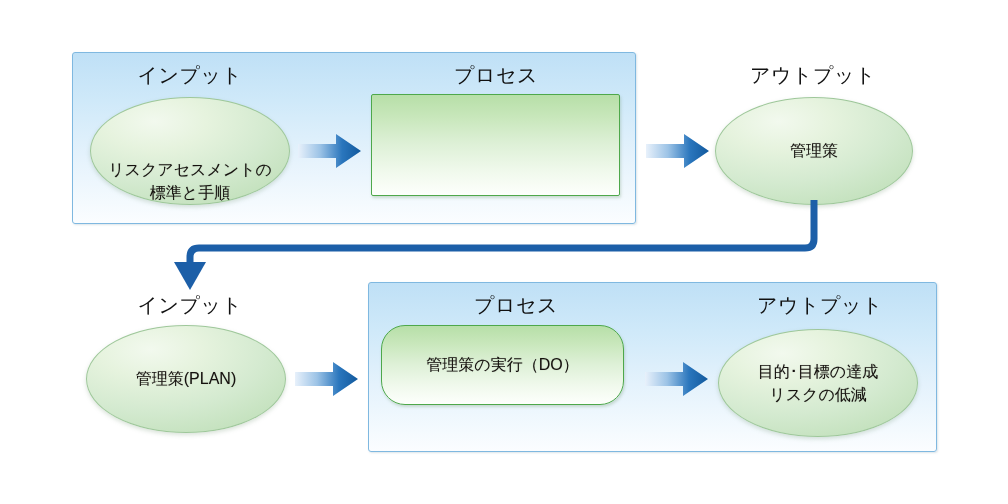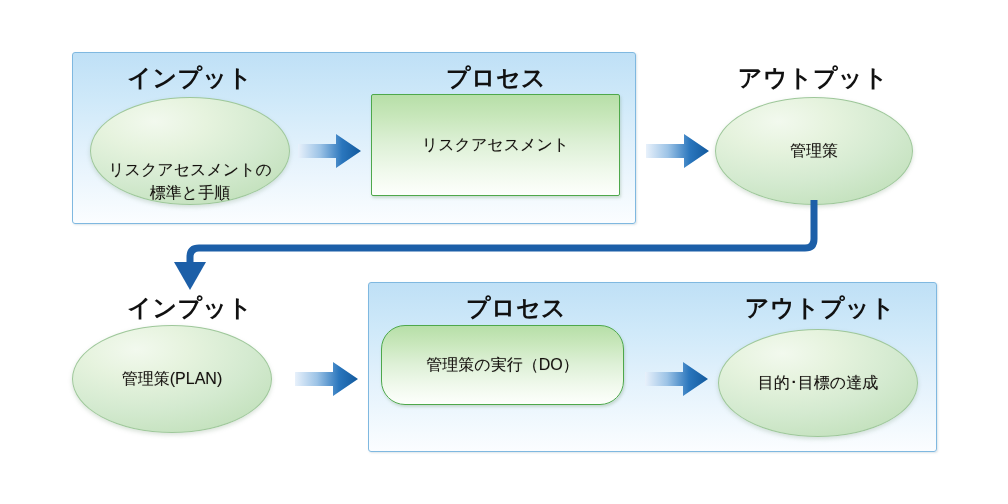--- a/index.html
+++ b/index.html
@@ -32,22 +32,22 @@
                 #f4fafe 88%,
                 #fbfdff 100%);
     box-shadow: 1px 1px 2px rgba(120,150,170,0.25);
   }
   #panel-1 { left: 72px;  top: 52px;  width: 562px; height: 170px; }
   #panel-2 { left: 368px; top: 282px; width: 567px; height: 168px; }
 
   
   .col-label {
     position: absolute;
-    font-weight: bold;
-    font-size: 24px;
+    font-weight: normal;
+    font-size: 20px;
     color: #111111;
     letter-spacing: 0.5px;
     white-space: nowrap;
     text-align: center;
     transform: translateX(-50%);
   }
 
   
   .ellipse {
     position: absolute;
@@ -133,21 +133,20 @@
           <stop offset="70%" stop-color="#2a76bd"></stop>
           <stop offset="100%" stop-color="#12599d"></stop>
         </linearGradient>
       </defs>
       <path d="M0,12 L38,12 L38,2 L63,19 L38,36 L38,26 L0,26 Z" fill="url(#ag1)"></path>
     </svg>
   </div>
 
   <div class="greenbox" style="left:371px; top:94px; width:249px; height:102px;">
     <div class="btext">
-      <div>リスクアセスメント</div>
     </div>
   </div>
 
   <div class="barrow" style="left:646px; top:132px; width:64px; height:38px;">
     <svg width="64" height="38" viewBox="0 0 64 38" aria-hidden="true">
       <defs>
         <linearGradient id="ag2" x1="0" y1="0" x2="1" y2="0">
           <stop offset="0%" stop-color="#e8f1fb"></stop>
           <stop offset="35%" stop-color="#9cc3e6"></stop>
           <stop offset="70%" stop-color="#2a76bd"></stop>
@@ -168,21 +167,21 @@
     <path d="M814,200 L814,239 Q814,248 805,248 L199,248 Q190,248 190,257 L190,266" fill="none" stroke="#1c5fa8" stroke-width="7" stroke-linecap="butt"></path>
     <path d="M174,262 L206,262 L190,290 Z" fill="#1c5fa8"></path>
   </svg>
 
   <div class="panel" id="panel-2"></div>
 
   <div class="col-label" style="left:190px; top:292px;">インプット</div>
   <div class="col-label" style="left:516px; top:292px;">プロセス</div>
   <div class="col-label" style="left:820px; top:292px;">アウトプット</div>
 
-  <div class="ellipse" style="left:72px; top:325px; width:200px; height:108px;">
+  <div class="ellipse" style="left:86px; top:325px; width:200px; height:108px;">
     <div class="etext">
       <div>管理策(PLAN)</div>
     </div>
   </div>
 
   <div class="barrow" style="left:295px; top:360px; width:64px; height:38px;">
     <svg width="64" height="38" viewBox="0 0 64 38" aria-hidden="true">
       <defs>
         <linearGradient id="ag3" x1="0" y1="0" x2="1" y2="0">
           <stop offset="0%" stop-color="#e8f1fb"></stop>
@@ -211,16 +210,17 @@
           <stop offset="100%" stop-color="#12599d"></stop>
         </linearGradient>
       </defs>
       <path d="M0,12 L38,12 L38,2 L63,19 L38,36 L38,26 L0,26 Z" fill="url(#ag4)"></path>
     </svg>
   </div>
 
   <div class="ellipse" style="left:718px; top:329px; width:200px; height:108px;">
     <div class="etext">
       <div>目的･目標の達成</div>
+      <div>リスクの低減</div>
     </div>
   </div>
 
 </div>
 
 </body></html>

